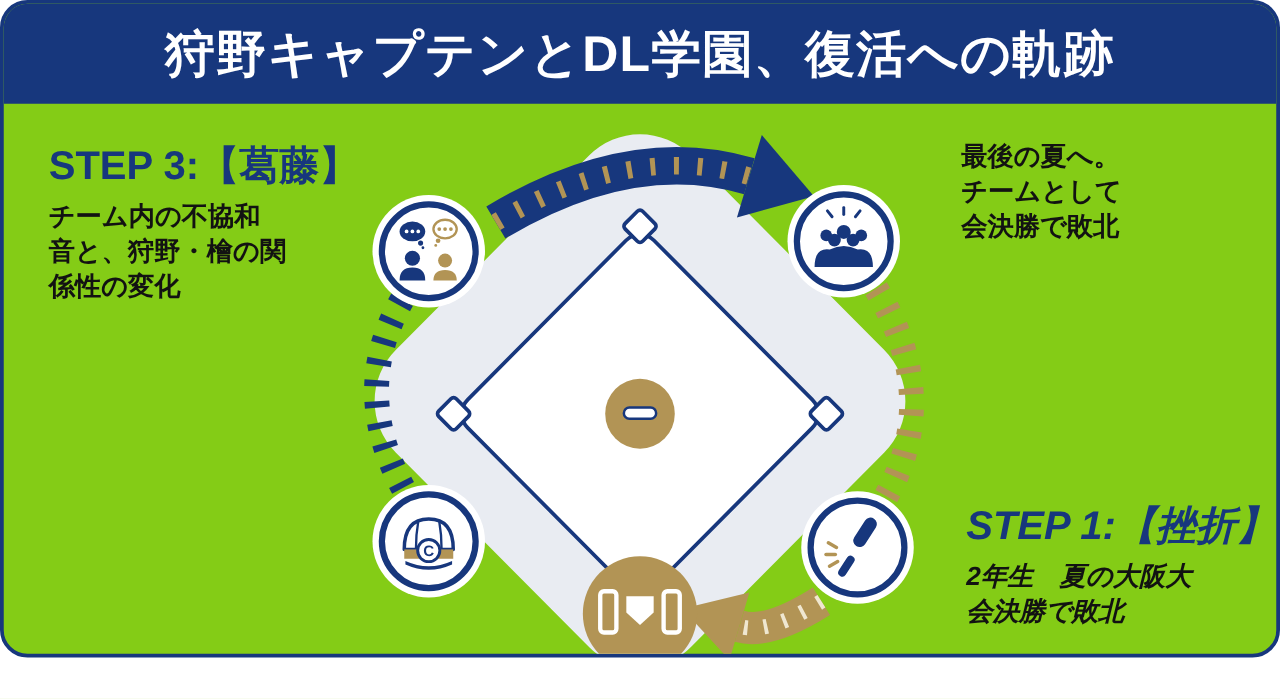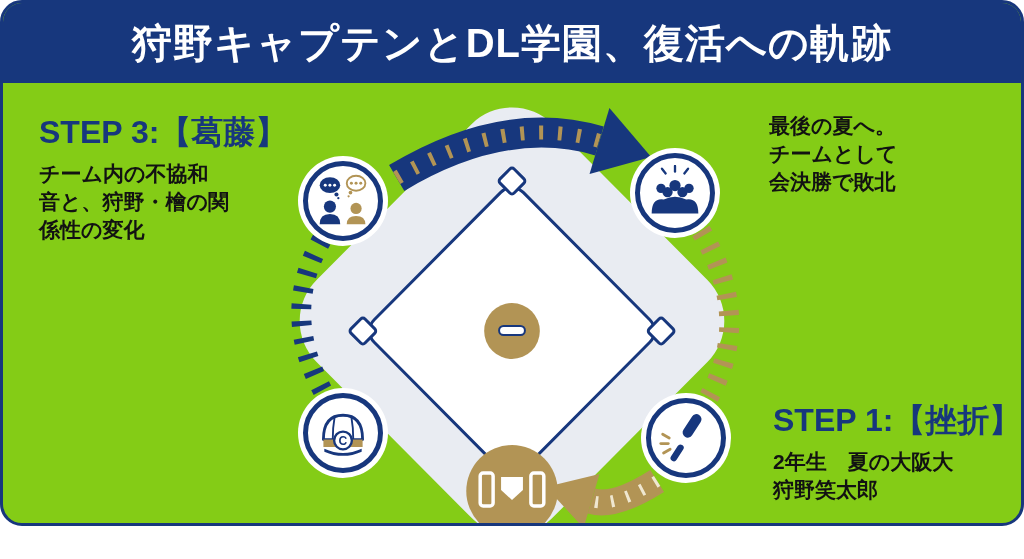--- a/index.html
+++ b/index.html
@@ -134,20 +134,20 @@
 
     <div class="step" style="left:766px; top:24px; width:248px;">
       <span class="step-desc">最後の夏へ。
 チームとして
 会決勝で敗北</span>
     </div>
 
     <div class="step" style="left:90px; top:322px; width:235px;">
     </div>
 
-    <div class="step" style="left:770px; top:316px; width:248px;">
+    <div class="step" style="left:770px; top:316px; width:248px;font-style:italic;">
       <span class="step-label">STEP 1:【挫折】</span>
       <span class="step-desc">2年生　夏の大阪大
-狩野笑太郎</span>
+会決勝で敗北</span>
     </div>
 
   </div>
 </div>
 
 </body></html>

